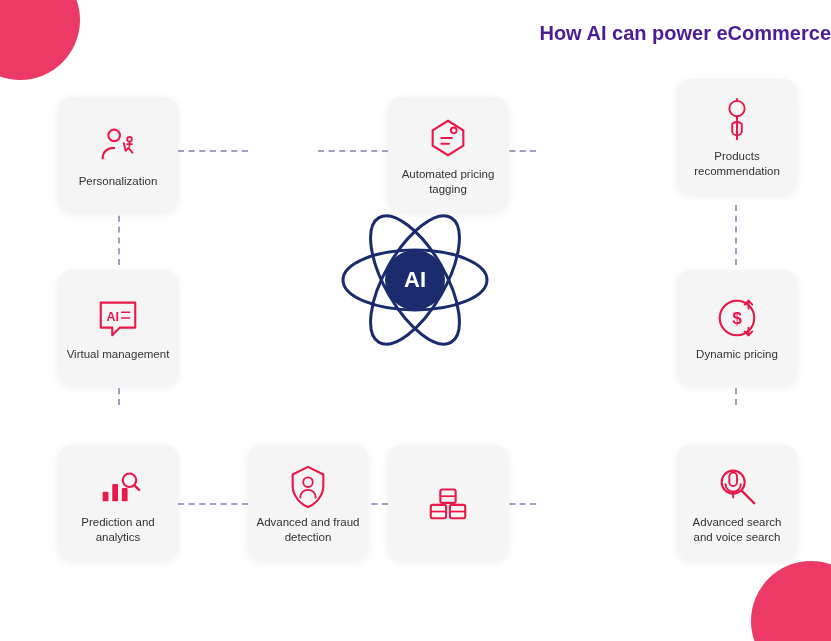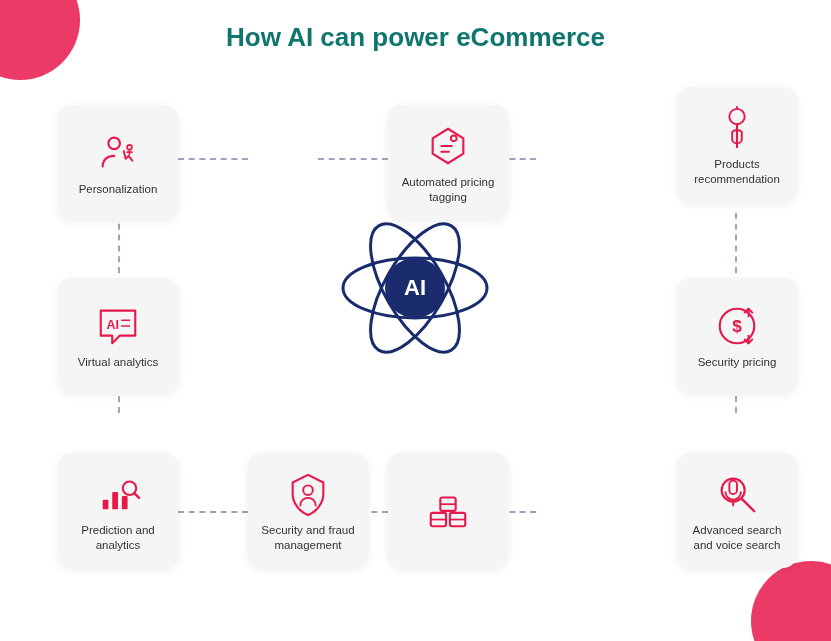--- a/index.html
+++ b/index.html
@@ -28,24 +28,24 @@
       bottom: -40px;
       right: -40px;
       width: 120px;
       height: 120px;
       border-radius: 50%;
       background: #e8184a;
       opacity: 0.85;
     }
 
     .title {
-      text-align: center;
-      font-size: 26px;
+      text-align: right;
+      font-size: 20px;
       font-weight: 800;
-      color: #0f766e;
+      color: #4c1d95;
       padding-top: 22px;
       padding-bottom: 10px;
       position: relative;
       z-index: 2;
     }
 
     .diagram {
       position: relative;
       width: 764px;
       height: 570px;
@@ -179,21 +179,21 @@
   <div class="card" style="left:58px; top:215px;">
     <div class="icon-wrap">
       <svg viewBox="0 0 48 48" fill="none" xmlns="http://www.w3.org/2000/svg">
 
         <path d="M6 8h36v26H26l-8 8v-8H6V8z" stroke="#e8184a" stroke-width="2.2" fill="none" stroke-linejoin="round"></path>
         <text x="12" y="27" font-size="13" font-weight="bold" fill="#e8184a" font-family="Arial">AI</text>
         <line x1="28" y1="18" x2="36" y2="18" stroke="#e8184a" stroke-width="1.8" stroke-linecap="round"></line>
         <line x1="28" y1="24" x2="36" y2="24" stroke="#e8184a" stroke-width="1.8" stroke-linecap="round"></line>
       </svg>
     </div>
-    <span class="card-label">Virtual analytics</span>
+    <span class="card-label">Virtual management</span>
   </div>
 
   <div class="ai-center">
     <svg viewBox="0 0 160 160" xmlns="http://www.w3.org/2000/svg" width="160" height="160">
 
       <ellipse cx="80" cy="80" rx="72" ry="30" stroke="#1a2c6e" stroke-width="3" fill="none"></ellipse>
       <ellipse cx="80" cy="80" rx="72" ry="30" stroke="#1a2c6e" stroke-width="3" fill="none" transform="rotate(60 80 80)"></ellipse>
       <ellipse cx="80" cy="80" rx="72" ry="30" stroke="#1a2c6e" stroke-width="3" fill="none" transform="rotate(120 80 80)"></ellipse>
 
       <circle cx="80" cy="80" r="30" fill="#1a2c6e"></circle>
@@ -206,21 +206,21 @@
       <svg viewBox="0 0 48 48" fill="none" xmlns="http://www.w3.org/2000/svg">
 
         <circle cx="24" cy="24" r="18" stroke="#e8184a" stroke-width="2.2" fill="none"></circle>
         <text x="24" y="30" text-anchor="middle" font-size="18" font-weight="bold" fill="#e8184a" font-family="Arial">$</text>
         <line x1="36" y1="14" x2="36" y2="6" stroke="#e8184a" stroke-width="2" stroke-linecap="round"></line>
         <polyline points="32,10 36,6 40,10" fill="none" stroke="#e8184a" stroke-width="2" stroke-linecap="round" stroke-linejoin="round"></polyline>
         <line x1="36" y1="34" x2="36" y2="42" stroke="#e8184a" stroke-width="2" stroke-linecap="round"></line>
         <polyline points="32,38 36,42 40,38" fill="none" stroke="#e8184a" stroke-width="2" stroke-linecap="round" stroke-linejoin="round"></polyline>
       </svg>
     </div>
-    <span class="card-label">Security pricing</span>
+    <span class="card-label">Dynamic pricing</span>
   </div>
 
   <div class="card" style="left:58px; top:390px;">
     <div class="icon-wrap">
       <svg viewBox="0 0 48 48" fill="none" xmlns="http://www.w3.org/2000/svg">
 
         <rect x="8" y="30" width="6" height="10" fill="#e8184a" rx="1"></rect>
         <rect x="18" y="22" width="6" height="18" fill="#e8184a" rx="1"></rect>
         <rect x="28" y="26" width="6" height="14" fill="#e8184a" rx="1"></rect>
         <circle cx="36" cy="18" r="7" stroke="#e8184a" stroke-width="2.2" fill="none"></circle>
@@ -232,21 +232,21 @@
 
   <div class="card" style="left:248px; top:390px;">
     <div class="icon-wrap">
       <svg viewBox="0 0 48 48" fill="none" xmlns="http://www.w3.org/2000/svg">
 
         <path d="M24 4L8 12v12c0 10 7.5 18.5 16 22 8.5-3.5 16-12 16-22V12L24 4z" stroke="#e8184a" stroke-width="2.2" fill="none"></path>
         <circle cx="24" cy="20" r="5" stroke="#e8184a" stroke-width="2" fill="none"></circle>
         <path d="M16 36c0-5 3.6-8 8-8s8 3 8 8" stroke="#e8184a" stroke-width="2" fill="none" stroke-linecap="round"></path>
       </svg>
     </div>
-    <span class="card-label">Security and fraud management</span>
+    <span class="card-label">Advanced and fraud detection</span>
   </div>
 
   <div class="card" style="left:388px; top:390px;">
     <div class="icon-wrap">
       <svg viewBox="0 0 48 48" fill="none" xmlns="http://www.w3.org/2000/svg">
 
         <rect x="6" y="28" width="16" height="14" rx="2" stroke="#e8184a" stroke-width="2.2" fill="none"></rect>
         <line x1="6" y1="35" x2="22" y2="35" stroke="#e8184a" stroke-width="1.8"></line>
         <rect x="26" y="28" width="16" height="14" rx="2" stroke="#e8184a" stroke-width="2.2" fill="none"></rect>
         <line x1="26" y1="35" x2="42" y2="35" stroke="#e8184a" stroke-width="1.8"></line>

